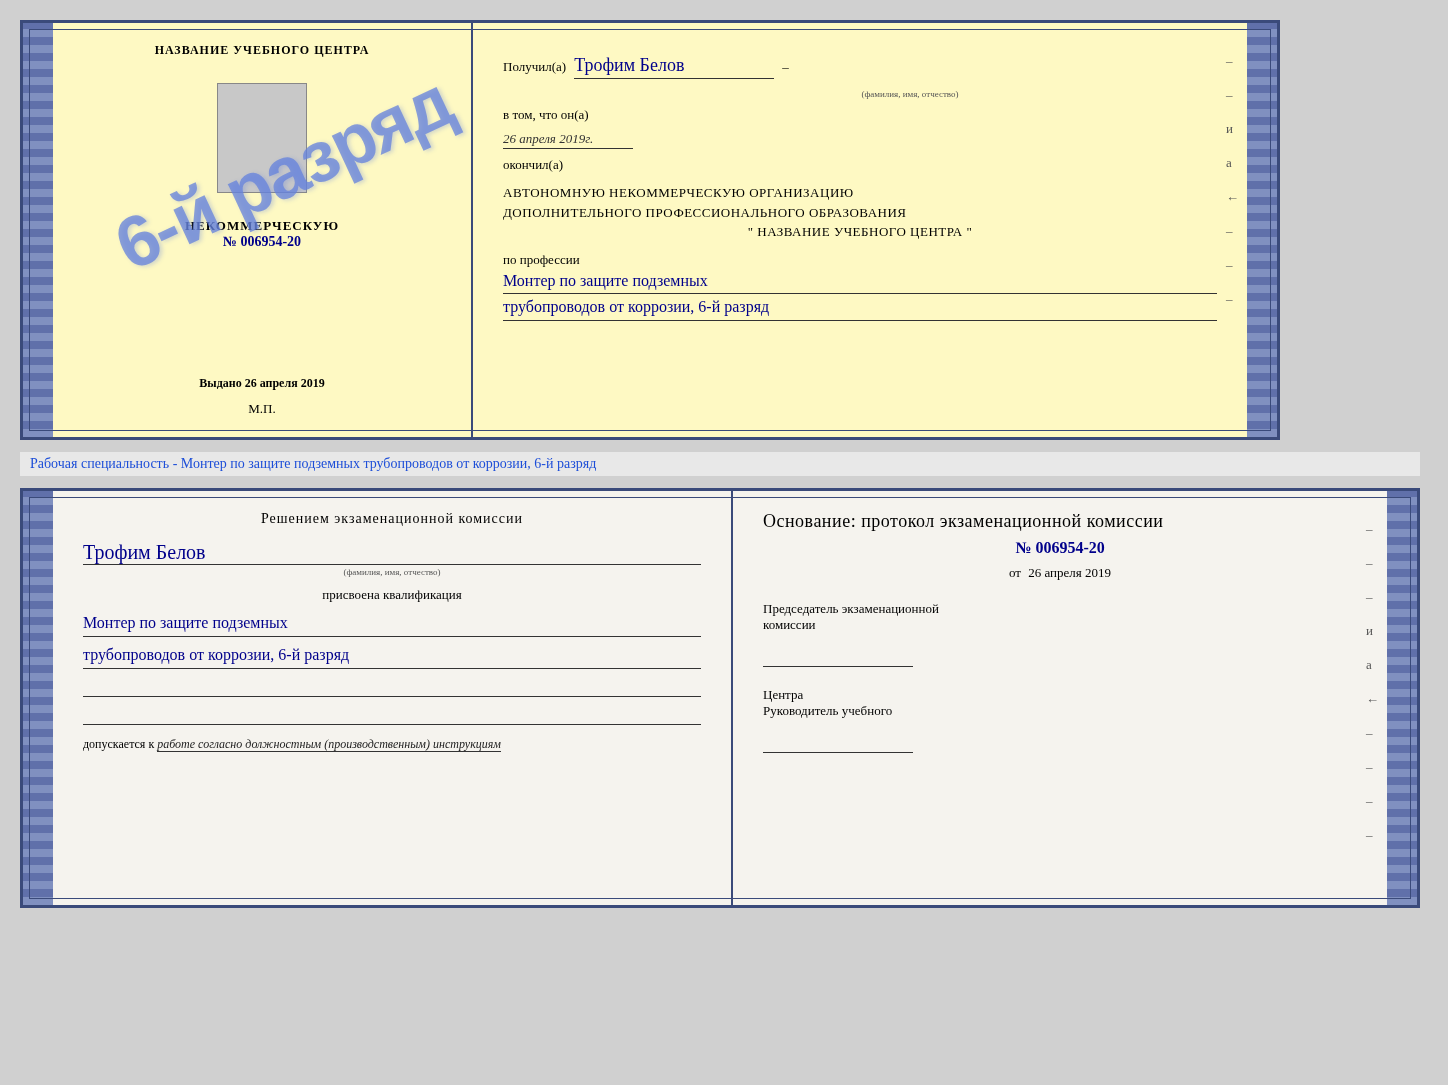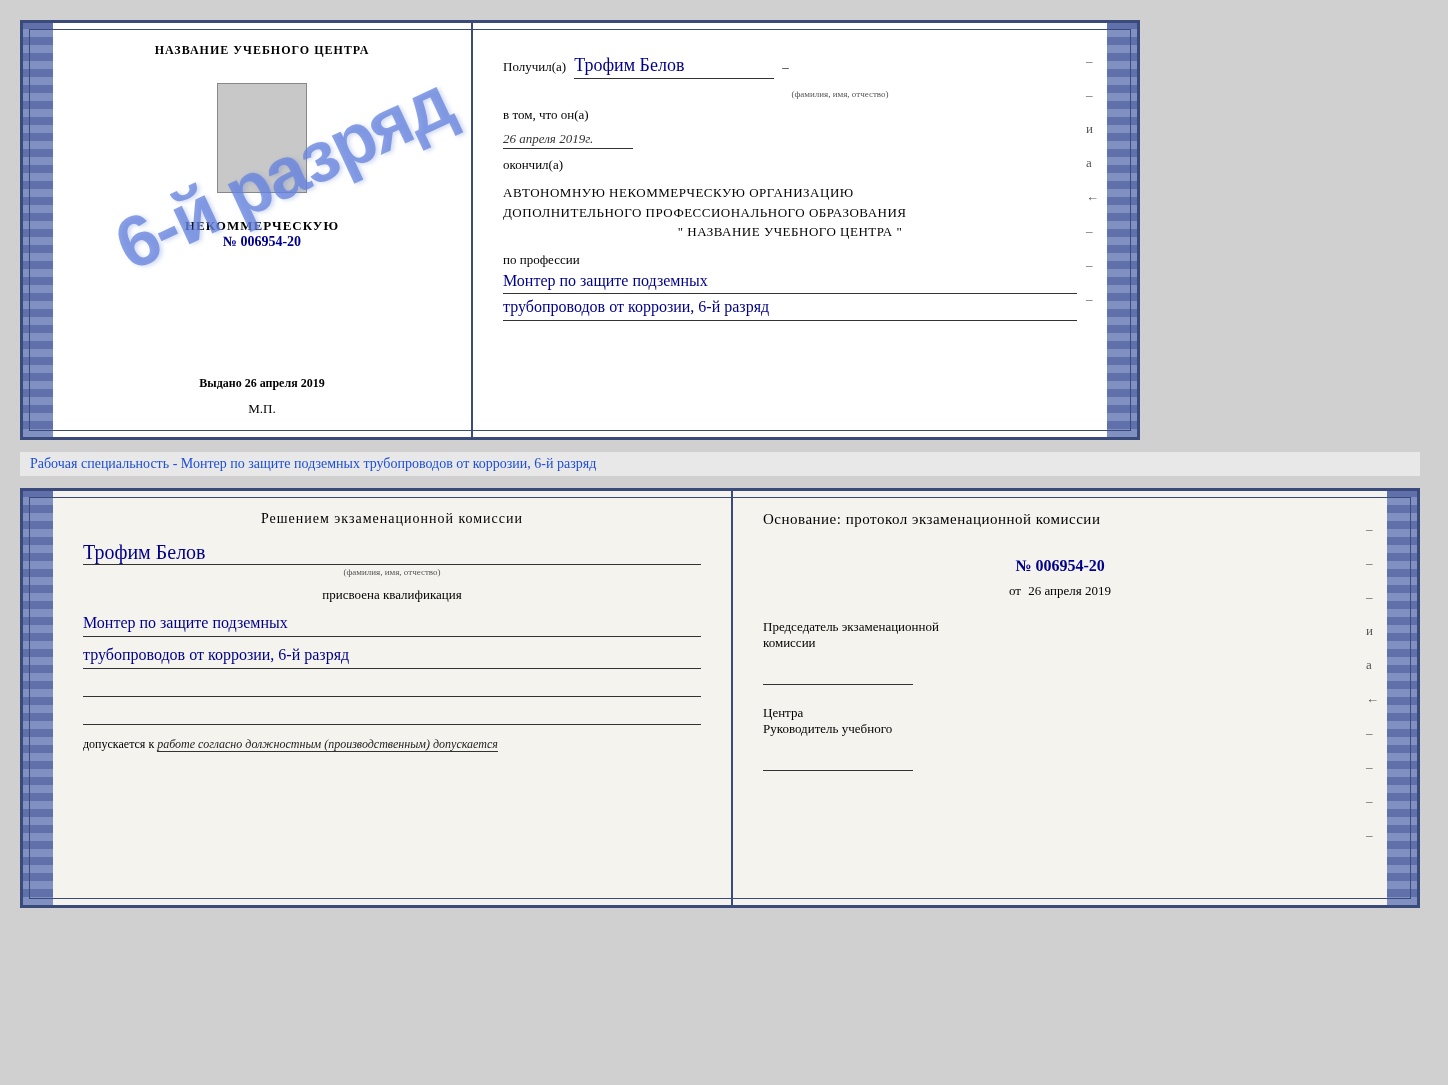--- a/index.html
+++ b/index.html
@@ -14,22 +14,22 @@
     .page-wrapper {
       display: flex;
       flex-direction: column;
       gap: 12px;
     }
 
     
     .cert-top {
       display: flex;
       border: 3px solid #3a4a7a;
-      background: #ffffff;
-      width: 1120px;
+      background: #fef9c3;
+      width: 1260px;
       min-height: 420px;
       position: relative;
       overflow: hidden;
     }
 
     .cert-top-left {
       width: 420px;
       border-right: 2px solid #3a4a7a;
       padding: 20px;
       display: flex;
@@ -303,23 +303,23 @@
     }
 
     .dopuskaetsya-italic {
       font-style: italic;
       font-size: 12px;
       color: #222;
       border-bottom: 1px solid #333;
     }
 
     .osnovanie-title {
-      font-size: 15px;
+      font-size: 18px;
       letter-spacing: 0.5px;
-      margin-bottom: 29px;
+      margin-bottom: 7px;
       text-align: left;
     }
 
     .protocol-num {
       font-size: 16px;
       font-weight: bold;
       color: #00008b;
       text-align: center;
       margin-bottom: 8px;
     }
@@ -479,21 +479,21 @@
         <div class="prisvoyena-label">присвоена квалификация</div>
 
         <div class="qualification-text">Монтер по защите подземных</div>
         <div class="qualification-text">трубопроводов от коррозии, 6-й разряд</div>
 
         <div class="blank-line"></div>
         <div class="blank-line"></div>
 
         <div class="dopuskaetsya-line">
           <span>допускается к</span>
-          <span class="dopuskaetsya-italic">работе согласно должностным (производственным) допускается</span>
+          <span class="dopuskaetsya-italic">работе согласно должностным (производственным) инструкциям</span>
         </div>
       </div>
 
       <div class="cert-bottom-right">
 
         <div class="osnovanie-title">Основание: протокол экзаменационной комиссии</div>
 
         <div class="protocol-num">№ 006954-20</div>
 
         <div class="ot-line">

